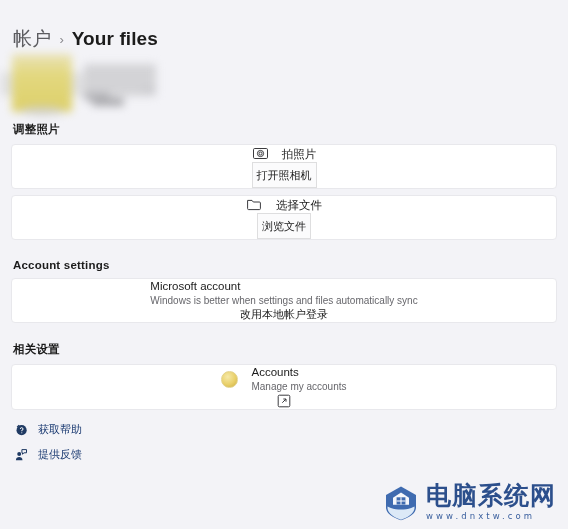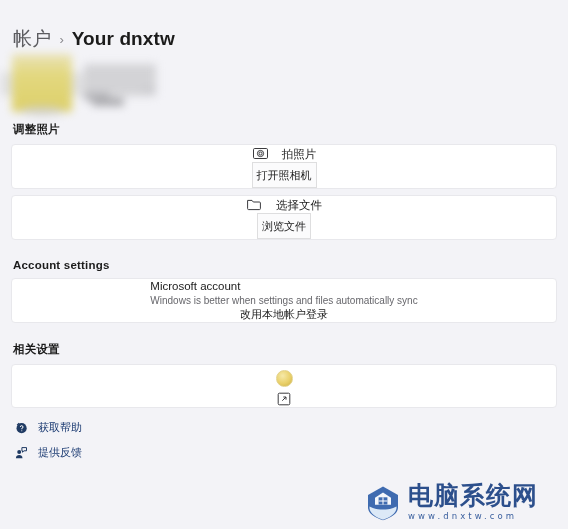--- a/index.html
+++ b/index.html
@@ -230,21 +230,21 @@
   }
   .foot-label {
     font-size: 11px;
     color: #1d3c73;
     text-align: center;
   }
 
   
   .watermark {
     position: absolute;
-    right: 22px;
+    right: 4px;
     bottom: 2px;
     display: flex;
     align-items: center;
     gap: 6px;
     padding: 6px 8px;
   }
   .wm-badge {
     width: 38px;
     height: 38px;
     flex: 0 0 auto;
@@ -265,21 +265,21 @@
     margin-top: 4px;
     font-family: "DejaVu Sans", sans-serif;
   }
 </style>
 </head>
 <body>
 
 <div class="breadcrumb">
   <span class="crumb-parent">帐户</span>
   <span class="crumb-sep">›</span>
-  <span class="crumb-current">Your dnxtw</span>
+  <span class="crumb-current">Your files</span>
 </div>
 
 <div class="profile">
   <div class="blur-wrap">
     <div class="smear-a"></div>
     <div class="smear-b"></div>
     <div class="smear-c"></div>
     <div class="smear-d"></div>
     <div class="smear-e"></div>
     <div class="avatar-box"></div>
@@ -333,20 +333,24 @@
   <button class="link-btn">改用本地帐户登录</button>
 </div>
 
 <div class="sec-gap"></div>
 
 <div class="section-head">相关设置</div>
 
 <div class="card tall">
   <div class="card-left">
     <span class="acct-avatar"></span>
+    <div class="card-text">
+      <div class="card-title">Accounts</div>
+      <div class="card-sub">Manage my accounts</div>
+    </div>
   </div>
   <span class="ext-icon">
     <svg width="14" height="14" viewBox="0 0 14 14" fill="none" stroke="currentColor" stroke-width="1">
       <rect x="1.2" y="1.2" width="11.6" height="11.6" rx="1.2"></rect>
       <path d="M5.3 8.7L9 5M9 5H6.3M9 5v2.7"></path>
     </svg>
   </span>
 </div>
 
 <div class="footer">

